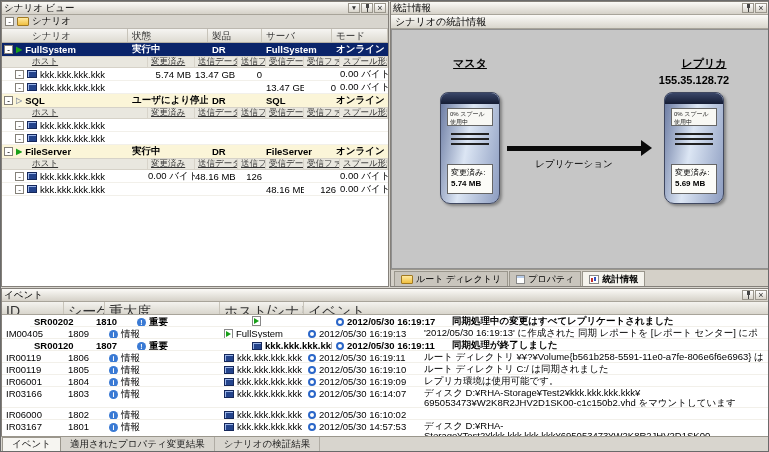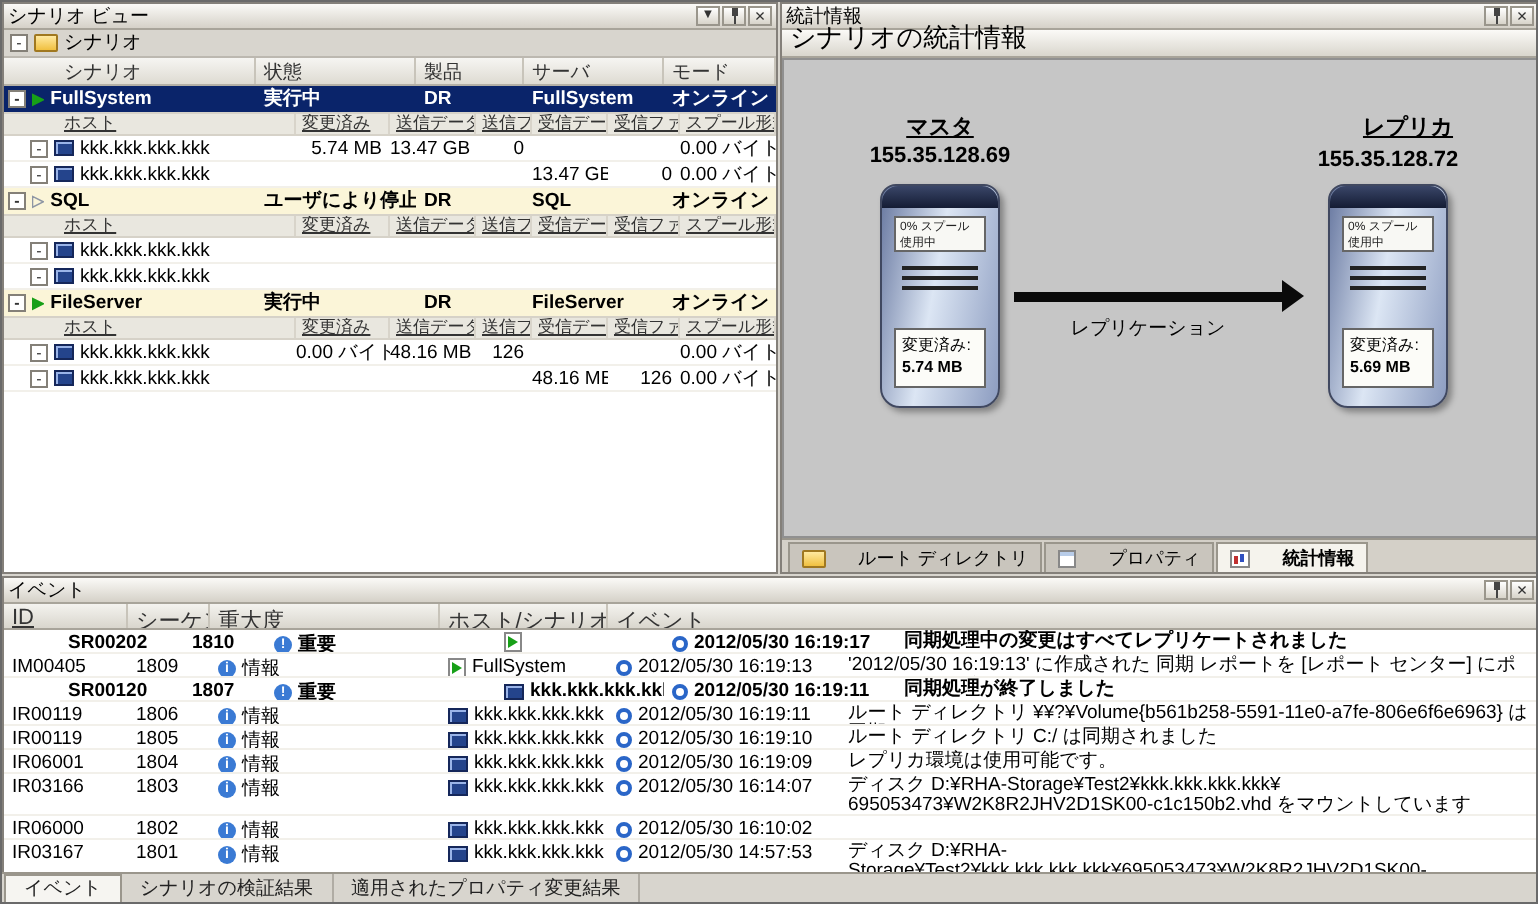--- a/index.html
+++ b/index.html
@@ -37,43 +37,43 @@
   .hw-host{width:146px; padding-left:30px !important;} .hw-chg{width:47px} .hw-sd{width:43px} .hw-sf{width:28px} .hw-rd{width:38px} .hw-rf{width:36px} .hw-sp{flex:1}
   .h-row { height:13px; display:flex; align-items:center; font-size:9.5px; border-bottom:1px solid #f2f0ea; background:#fff; }
   .h-row .hfirst { width:146px; display:flex; align-items:center; padding-left:13px; gap:3px; overflow:hidden; }
   .h-row .num { text-align:right; padding-right:4px; overflow:hidden; white-space:nowrap; }
   .mon { width:10px; height:8px; flex:none; background:#24448c; border:1px solid #15275a; box-shadow:inset 1px 1px 0 #9ab4e8; }
   .scn-ico { width:9px; height:10px; flex:none; background:#fff; border:1px solid #888; position:relative; }
   .scn-ico::after { content:""; position:absolute; left:1px; bottom:1px; border-left:5px solid #18a018; border-top:3px solid transparent; border-bottom:3px solid transparent; }
 
   
   .stats-panel { left:389px; top:0; width:380px; height:286px; background:#d8d5ce; }
-  .stats-sub { height:14px; background:linear-gradient(#fbfaf7,#d9d6cd); border-bottom:1px solid #a8a49a; display:flex; align-items:flex-end; padding:0 4px; font-size:13px; }
+  .stats-sub { height:14px; background:linear-gradient(#fbfaf7,#d9d6cd); border-bottom:1px solid #a8a49a; display:flex; align-items:flex-start; padding:0 4px; font-size:10px; }
   .stats-canvas { position:absolute; top:27px; left:0; right:0; bottom:17px; background:#c6c6c6; border:1px solid #909090; overflow:hidden; }
   .role-label { position:absolute; width:120px; text-align:center; font-weight:bold; font-size:11px; text-decoration:underline; }
   .ip-label { position:absolute; width:130px; text-align:center; font-weight:bold; font-size:11px; }
   .tower { position:absolute; width:60px; height:112px; border-radius:8px 8px 10px 10px; background:linear-gradient(100deg,#6878a0 0%,#dce6f4 45%,#8c9cc0 100%); border:1px solid #404860; box-shadow:2px 2px 3px rgba(0,0,0,0.35); }
   .tower .cap { position:absolute; top:0; left:0; right:0; height:11px; border-radius:8px 8px 0 0; background:linear-gradient(#3a4668,#141c34); }
   .tower .spoolbox { position:absolute; top:15px; left:6px; right:6px; height:18px; background:#f8f8f4; border:1px solid #666; font-size:6px; line-height:8px; padding:1px 2px; color:#222; overflow:hidden; }
   .tower .vents { position:absolute; top:40px; left:10px; right:10px; height:13px; background:repeating-linear-gradient(#222 0 2px, transparent 2px 5px); }
   .tower .chgbox { position:absolute; bottom:9px; left:6px; right:6px; height:30px; background:#fcfcf8; border:1px solid #666; font-size:8px; padding:2px 3px; line-height:11px; overflow:hidden; }
   .tower .chgbox .val { font-weight:bold; }
   .repl-arrow { position:absolute; left:115px; top:116px; width:134px; height:5px; background:#0a0a0a; }
   .repl-arrow::after { content:""; position:absolute; right:-11px; top:-6px; border-left:11px solid #0a0a0a; border-top:8px solid transparent; border-bottom:8px solid transparent; }
   .arrow-label { position:absolute; left:112px; top:128px; width:140px; text-align:center; font-size:9.5px; }
   .stats-tabs { position:absolute; left:0; right:0; bottom:0; height:17px; background:#d4d0c8; border-top:1px solid #9a968c; display:flex; align-items:flex-end; padding-left:3px; gap:1px; }
-  .stab { height:15px; display:flex; align-items:center; gap:16px; padding:0 6px; border:1px solid #9a968c; border-bottom:none; background:#c9c5bd; font-size:9px; white-space:nowrap; cursor:default; }
+  .stab { height:15px; display:flex; align-items:center; gap:3px; padding:0 6px; border:1px solid #9a968c; border-bottom:none; background:#c9c5bd; font-size:9px; white-space:nowrap; cursor:default; }
   .stab.active { background:#f5f3ed; font-weight:bold; }
   .prop-ico { width:9px; height:9px; flex:none; background:#fff; border:1px solid #888; box-shadow:inset 0 2px 0 #b8cce8; }
   .chart-ico { width:10px; height:9px; flex:none; position:relative; background:#fff; border:1px solid #888; }
   .chart-ico::before { content:""; position:absolute; left:1px; bottom:1px; width:2px; height:4px; background:#c03030; box-shadow:3px -1px 0 #3050c0; }
 
   
   .event-panel { left:0; top:287px; width:769px; height:150px; }
-  .ev-header { height:13px; display:flex; background:linear-gradient(#f4f3ef,#d9d6cd); border-bottom:1px solid #a8a49a; font-size:11px; color:#333;text-decoration:underline; }
+  .ev-header { height:13px; display:flex; background:linear-gradient(#f4f3ef,#d9d6cd); border-bottom:1px solid #a8a49a; font-size:14px; color:#333;text-decoration:underline; }
   .ev-header span { padding:1px 4px; border-right:1px solid #c8c4ba; overflow:hidden; white-space:nowrap; }
   .ew-id{width:62px} .ew-seq{width:41px} .ew-sev{width:115px} .ew-host{width:84px} .ew-time{width:116px} .ew-evt{flex:1}
   .ev-row { display:flex; font-size:9.5px; border-bottom:1px solid #f2f0ea; align-items:flex-start; height:12px; overflow:hidden; background:#fff; }
   .ev-row.h2 { height:21px; }
   .ev-row.imp { font-weight:bold;margin-left:28px; }
   .ev-row > span { padding:1px 4px; overflow:hidden; white-space:nowrap; }
   .ev-row .cell-ico { display:flex; align-items:center; gap:3px; }
   .ev-row .ew-evt { white-space:normal; line-height:10px; padding-top:1px; }
   .balloon { width:9px; height:9px; flex:none; border-radius:50%; background:#3a7ad4; color:#fff; font-size:7px; line-height:9px; text-align:center; font-style:normal; font-weight:bold; }
   .clk { width:8px; height:8px; flex:none; border-radius:50%; background:#fff; border:2px solid #2a66c8; }
@@ -267,21 +267,20 @@
       <span class="tbtn" style="font-size:9px;">
           <span>×</span>
         </span>
     </div>
     <div class="stats-sub">
       <span>シナリオの統計情報</span>
     </div>
 
     <div class="stats-canvas">
       <div class="role-label" style="left:18px; top:26px;">マスタ</div>
-      <div class="ip-label" style="left:13px; top:42px;">155.35.128.69</div>
       <div class="role-label" style="left:252px; top:26px;">レプリカ</div>
       <div class="ip-label" style="left:237px; top:44px;">155.35.128.72</div>
 
       <div class="tower" style="left:48px; top:62px;">
         <div class="cap"></div>
         <div class="spoolbox">0% スプール使用中</div>
         <div class="vents"></div>
         <div class="chgbox">
           <div>変更済み:</div>
           <div class="val">5.74 MB</div>
@@ -497,20 +496,20 @@
         </span>
       <span class="ew-evt">ディスク D:¥RHA-Storage¥Test2¥kkk.kkk.kkk.kkk¥695053473¥W2K8R2JHV2D1SK00-c1c150b2.vhd をマウント解除しています</span>
     </div>
   </div>
 
   <div class="win-tabs">
     <div class="wtab active">
         <span>イベント</span>
       </div>
     <div class="wtab">
+        <span>適用されたプロパティ変更結果</span>
+      </div>
+    <div class="wtab">
         <span>シナリオの検証結果</span>
       </div>
-    <div class="wtab">
-        <span>適用されたプロパティ変更結果</span>
-      </div>
   </div>
 
 </div>
 
 </body></html>

